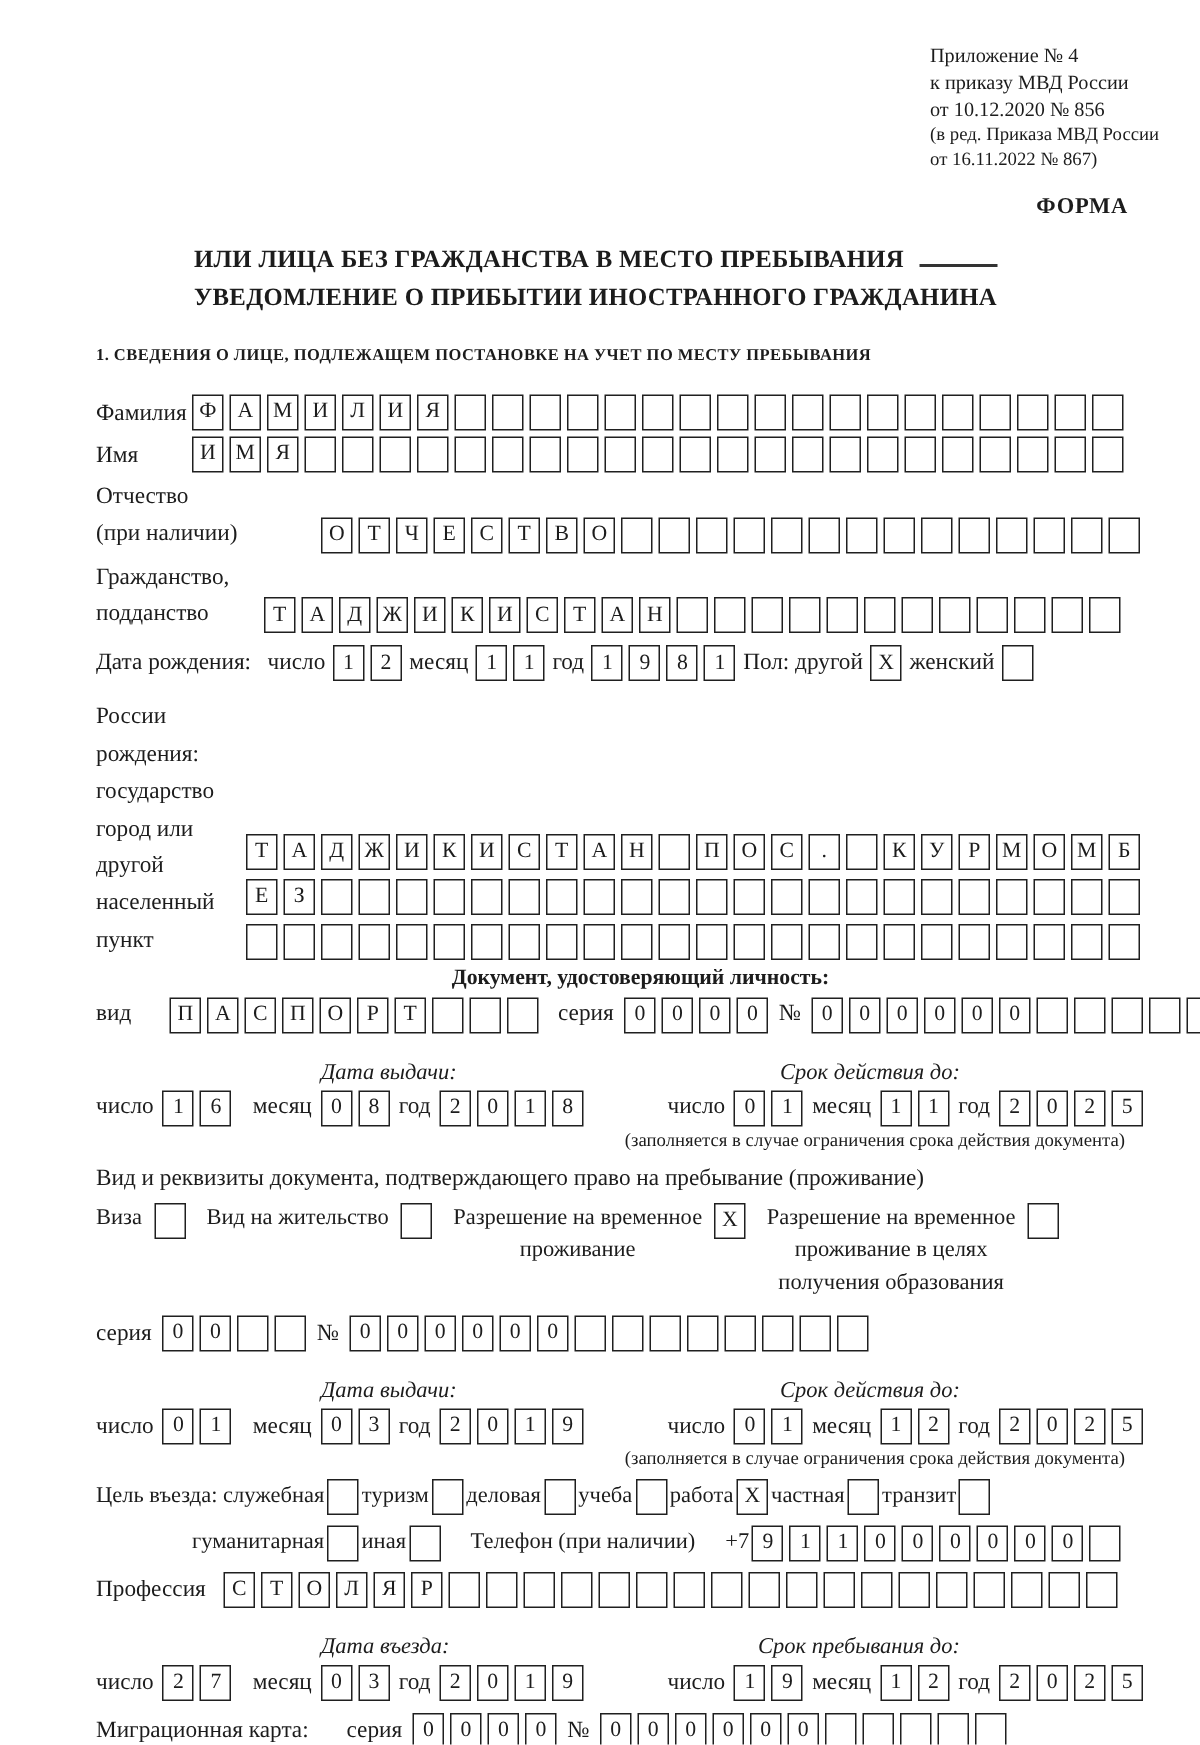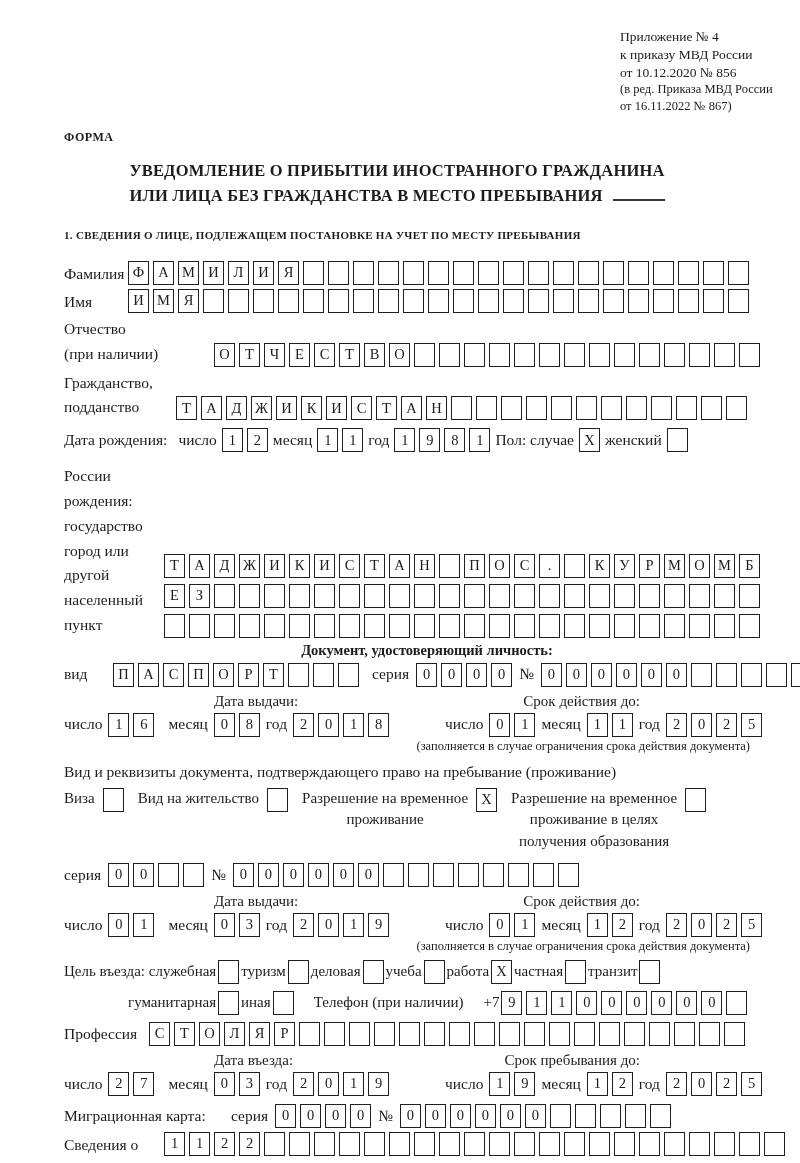--- a/index.html
+++ b/index.html
@@ -6,41 +6,41 @@
   body {
     width:800px; height:1163px; overflow:hidden;
     font-family:"Liberation Serif", serif; color:#1c1c1c;
     -webkit-font-smoothing:antialiased;
   }
   .page { padding:28px 10px 0 64px; position:relative; }
 
   
   .annex { margin-left:556px; font-size:13.5px; line-height:1.32; }
   .annex .ed { font-size:12.5px; }
-  .forma { text-align:left; padding-right:38px; font-weight:bold; font-size:12px; margin-top:16px; letter-spacing:.5px; }
+  .forma { text-align:right; padding-right:38px; font-weight:bold; font-size:15px; margin-top:16px; letter-spacing:.5px; }
   .title { text-align:center; font-weight:bold; font-size:16.5px; line-height:1.5; margin-top:14px; margin-right:60px; letter-spacing:.2px; }
   .uline { display:inline-block; width:52px; border-bottom:2px solid #333; margin-left:10px; vertical-align:baseline; height:14px; }
   .sec { font-weight:bold; font-size:11px; letter-spacing:.3px; margin-top:20px; margin-bottom:20px; }
 
   
   .row { display:flex; align-items:flex-end; margin-bottom:4px; }
   .row.inline { align-items:center; }
   .lbl { font-size:15.5px; flex:0 0 auto; line-height:1.35; }
   .lbl.two { line-height:1.6; }
   .cells { display:flex; gap:4px; flex:0 0 auto; }
   .cell {
     width:21px; height:24px; box-sizing:border-box;
     border:1.6px solid #1f1f1f; background:#fff;
     display:inline-flex; align-items:center; justify-content:center;
     font-size:14.5px; font-family:"Liberation Serif", serif; flex:0 0 auto;
   }
   .vgap { margin-bottom:6px; }
 
   
-  .dhead { display:flex; font-size:15px; margin-top:6px; margin-bottom:3px; }
+  .dhead { display:flex; font-size:15px; margin-top:18px; margin-bottom:3px;font-style:italic; }
   .dhead .h1 { margin-left:150px; }
   .dhead .h2 { margin-left:auto; margin-right:150px; }
   .drow  { display:flex; align-items:center; margin-bottom:2px; }
   .dgrp  { display:flex; align-items:center; gap:6px; }
   .drow .right { margin-left:auto; margin-right:28px; }
   .note { font-size:12.5px; text-align:right; padding-right:40px; margin-bottom:6px; margin-top:2px; }
 
   
   .opts { display:flex; align-items:flex-start; gap:14px; margin-top:4px; margin-bottom:10px; }
   .opt { display:flex; align-items:flex-start; gap:8px; }
@@ -62,22 +62,22 @@
     <div>Приложение № 4</div>
     <div>к приказу МВД России</div>
     <div>от 10.12.2020 № 856</div>
     <div class="ed">(в ред. Приказа МВД России</div>
     <div class="ed">от 16.11.2022 № 867)</div>
   </div>
 
   <div class="forma">ФОРМА</div>
 
   <div class="title">
+    <div><span>ИЛИ ЛИЦА БЕЗ ГРАЖДАНСТВА В МЕСТО ПРЕБЫВАНИЯ</span><span class="uline"></span></div>
     <div>УВЕДОМЛЕНИЕ О ПРИБЫТИИ ИНОСТРАННОГО ГРАЖДАНИНА</div>
-    <div><span>ИЛИ ЛИЦА БЕЗ ГРАЖДАНСТВА В МЕСТО ПРЕБЫВАНИЯ</span><span class="uline"></span></div>
   </div>
 
   <div class="sec">1. СВЕДЕНИЯ О ЛИЦЕ, ПОДЛЕЖАЩЕМ ПОСТАНОВКЕ НА УЧЕТ ПО МЕСТУ ПРЕБЫВАНИЯ</div>
 
   <div class="row">
     <div class="lbl" style="width:64px">Фамилия</div>
     <div class="cells">
         <span class="cell">Ф</span>
         <span class="cell">А</span>
         <span class="cell">М</span>
@@ -212,21 +212,21 @@
         <span class="cell">1</span>
         <span class="cell">1</span>
       </span>
     <span class="lbl">год</span>
     <span class="cells">
         <span class="cell">1</span>
         <span class="cell">9</span>
         <span class="cell">8</span>
         <span class="cell">1</span>
       </span>
-    <span class="lbl">Пол: случае</span>
+    <span class="lbl">Пол: другой</span>
     <span class="cells">
         <span class="cell">X</span>
       </span>
     <span class="lbl">женский</span>
     <span class="cells">
         <span class="cell"></span>
       </span>
   </div>
 
   <div class="row">

